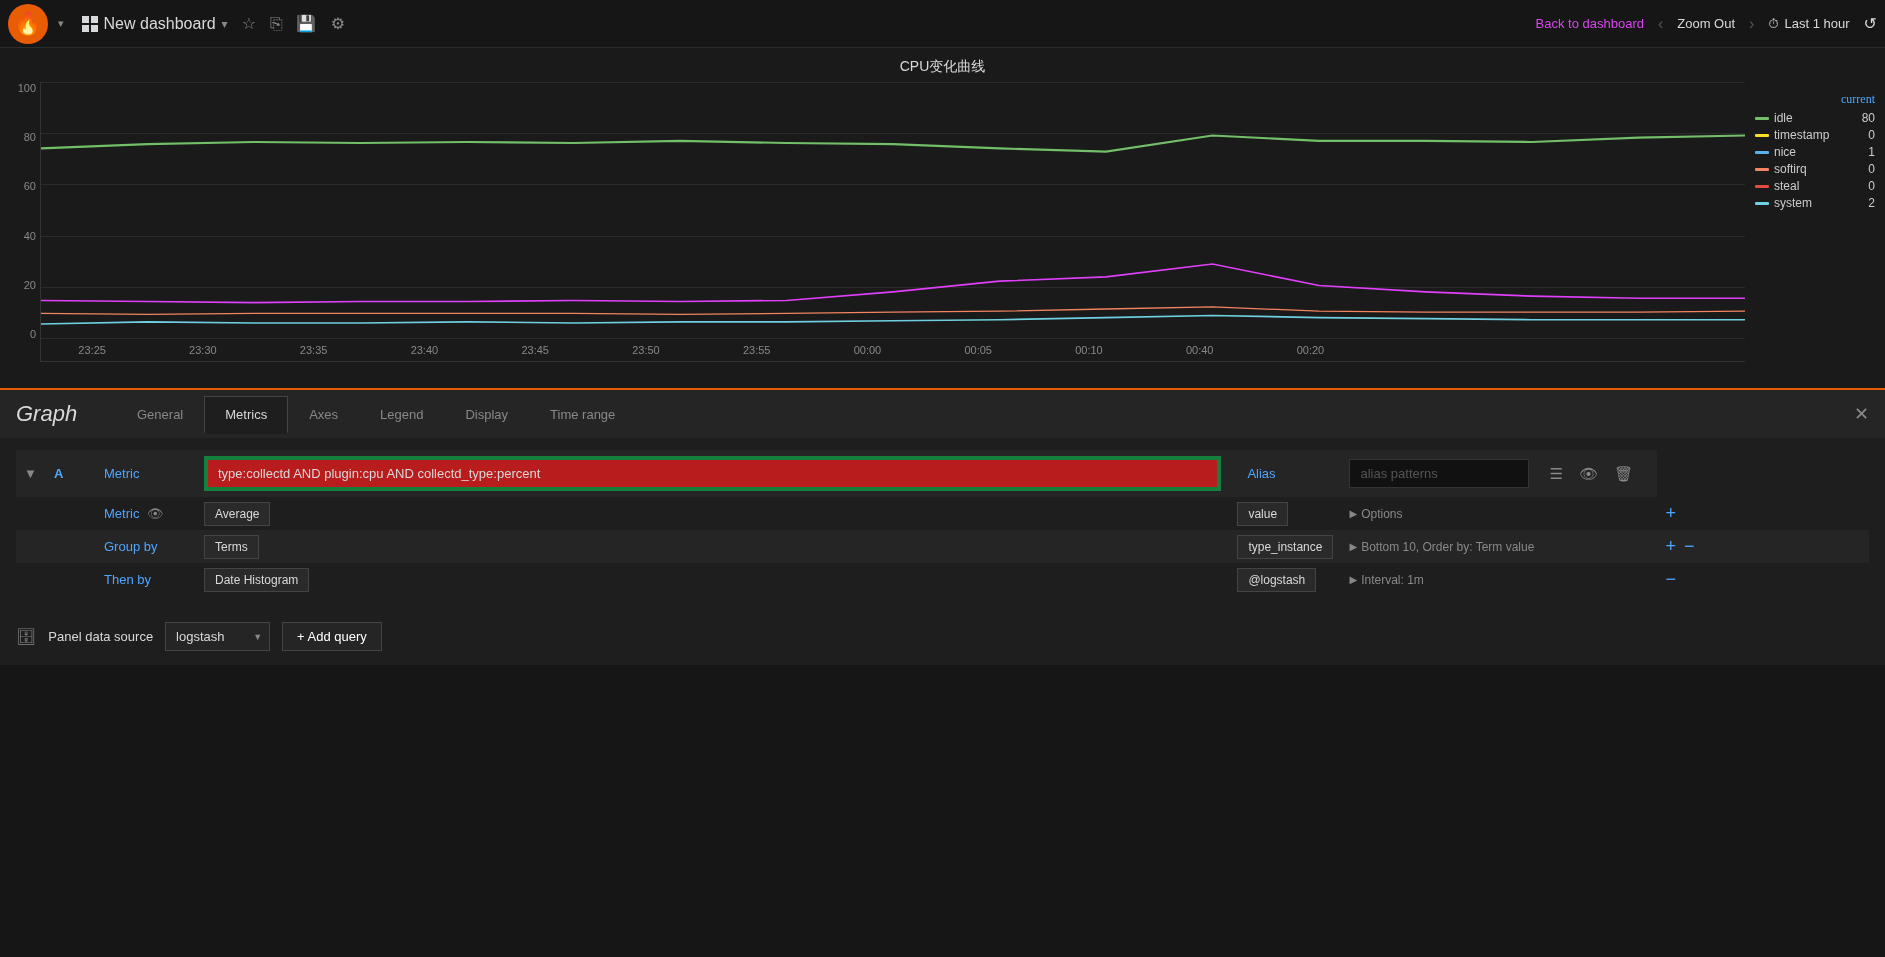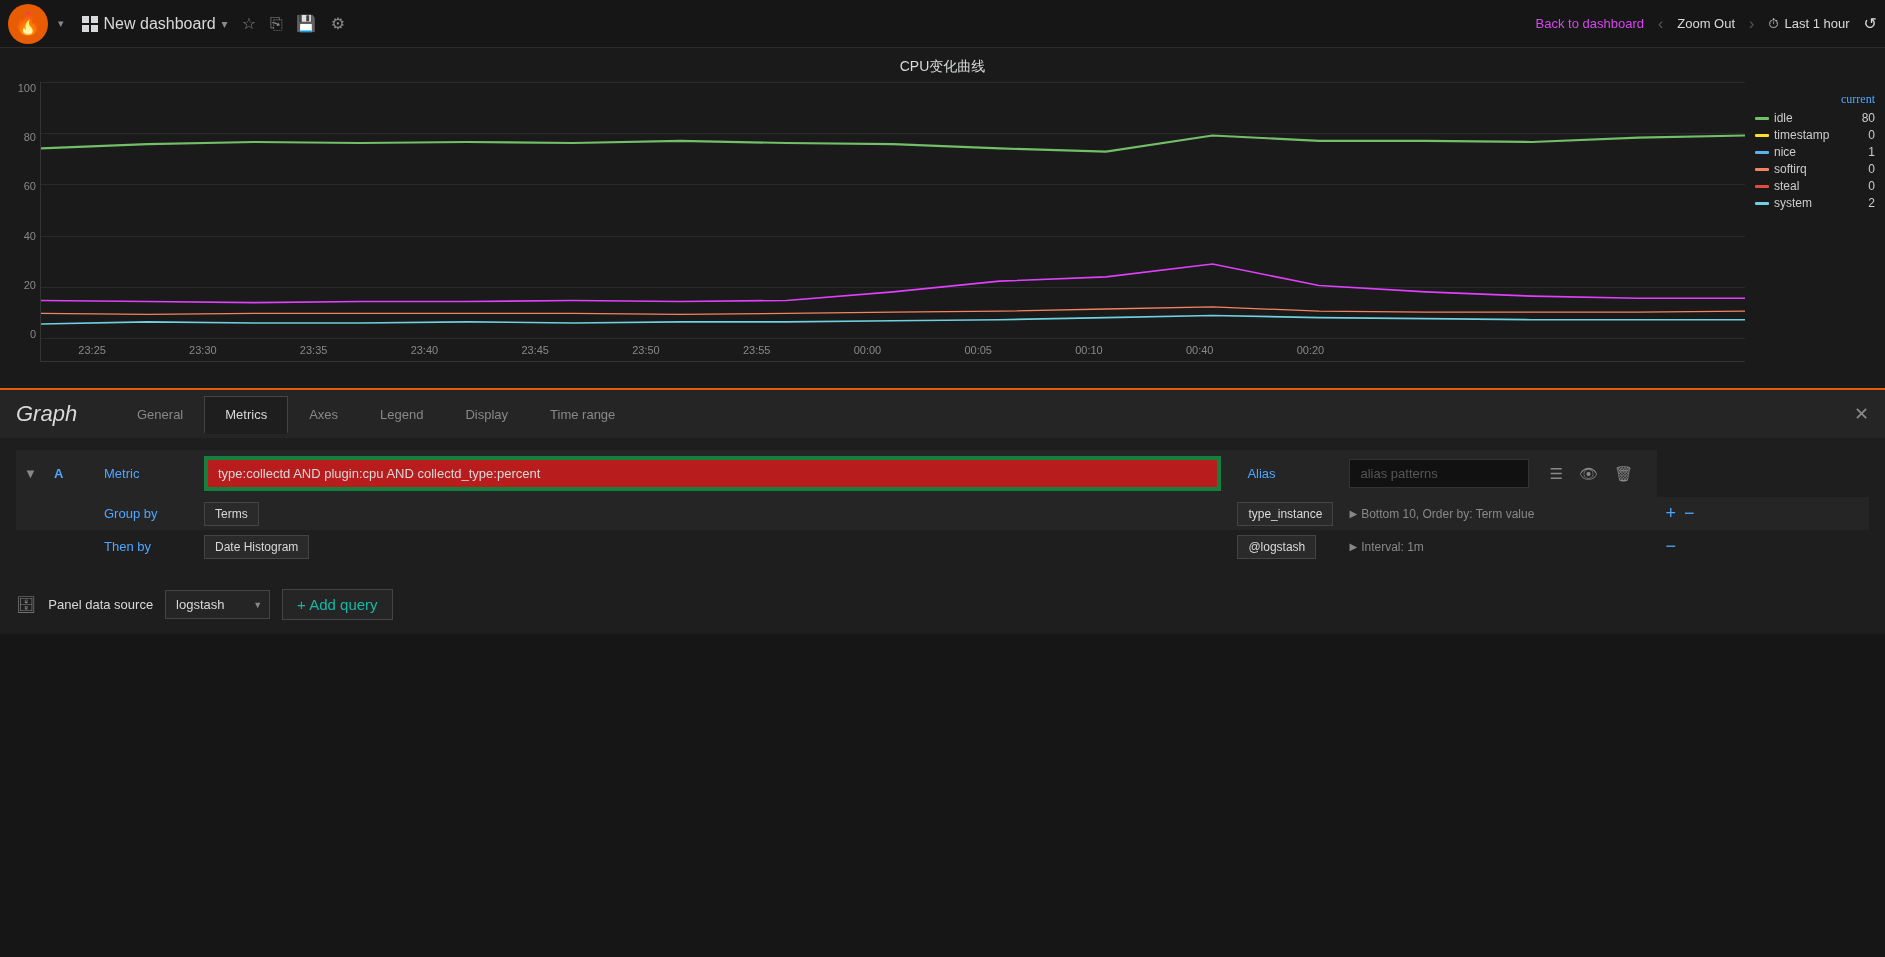--- a/index.html
+++ b/index.html
@@ -423,23 +423,23 @@
       right: 8px;
       top: 50%;
       transform: translateY(-50%);
       font-size: 9px;
       color: #888;
       pointer-events: none;
     }
     .add-query-btn {
       background: #252525;
       border: 1px solid #444;
-      color: #14b8a6;
+      color: #ffffff;
       padding: 6px 14px;
-      font-size: 15px;
+      font-size: 13px;
       cursor: pointer;
     }
   </style>
 </head>
 <body>
 
 <nav class="topnav">
   <div class="topnav-left">
     <div class="logo-btn">
       <span class="logo-fire">🔥</span>
@@ -617,20 +617,42 @@
           </td>
           <td style="width:120px;">
             <div class="row-actions">
               <button class="action-btn">☰</button>
               <button class="action-btn">👁</button>
               <button class="action-btn">🗑</button>
             </div>
           </td>
         </tr>
 
+        <tr class="row-metric">
+          <td colspan="2"></td>
+          <td>
+            <span class="col-label">Metric</span>
+            <span style="color:#888; margin-left:4px;">👁</span>
+          </td>
+          <td>
+            <span class="pill">Average</span>
+          </td>
+          <td>
+            <span class="pill">value</span>
+          </td>
+          <td colspan="2">
+            <button class="options-btn">
+              <span class="arrow">▶</span>
+              <span>Options</span>
+            </button>
+          </td>
+          <td>
+            <button class="add-btn">+</button>
+          </td>
+        </tr>
 
         <tr class="row-groupby">
           <td colspan="2"></td>
           <td>
             <span class="col-label">Group by</span>
           </td>
           <td>
             <span class="pill">Terms</span>
           </td>
           <td>

